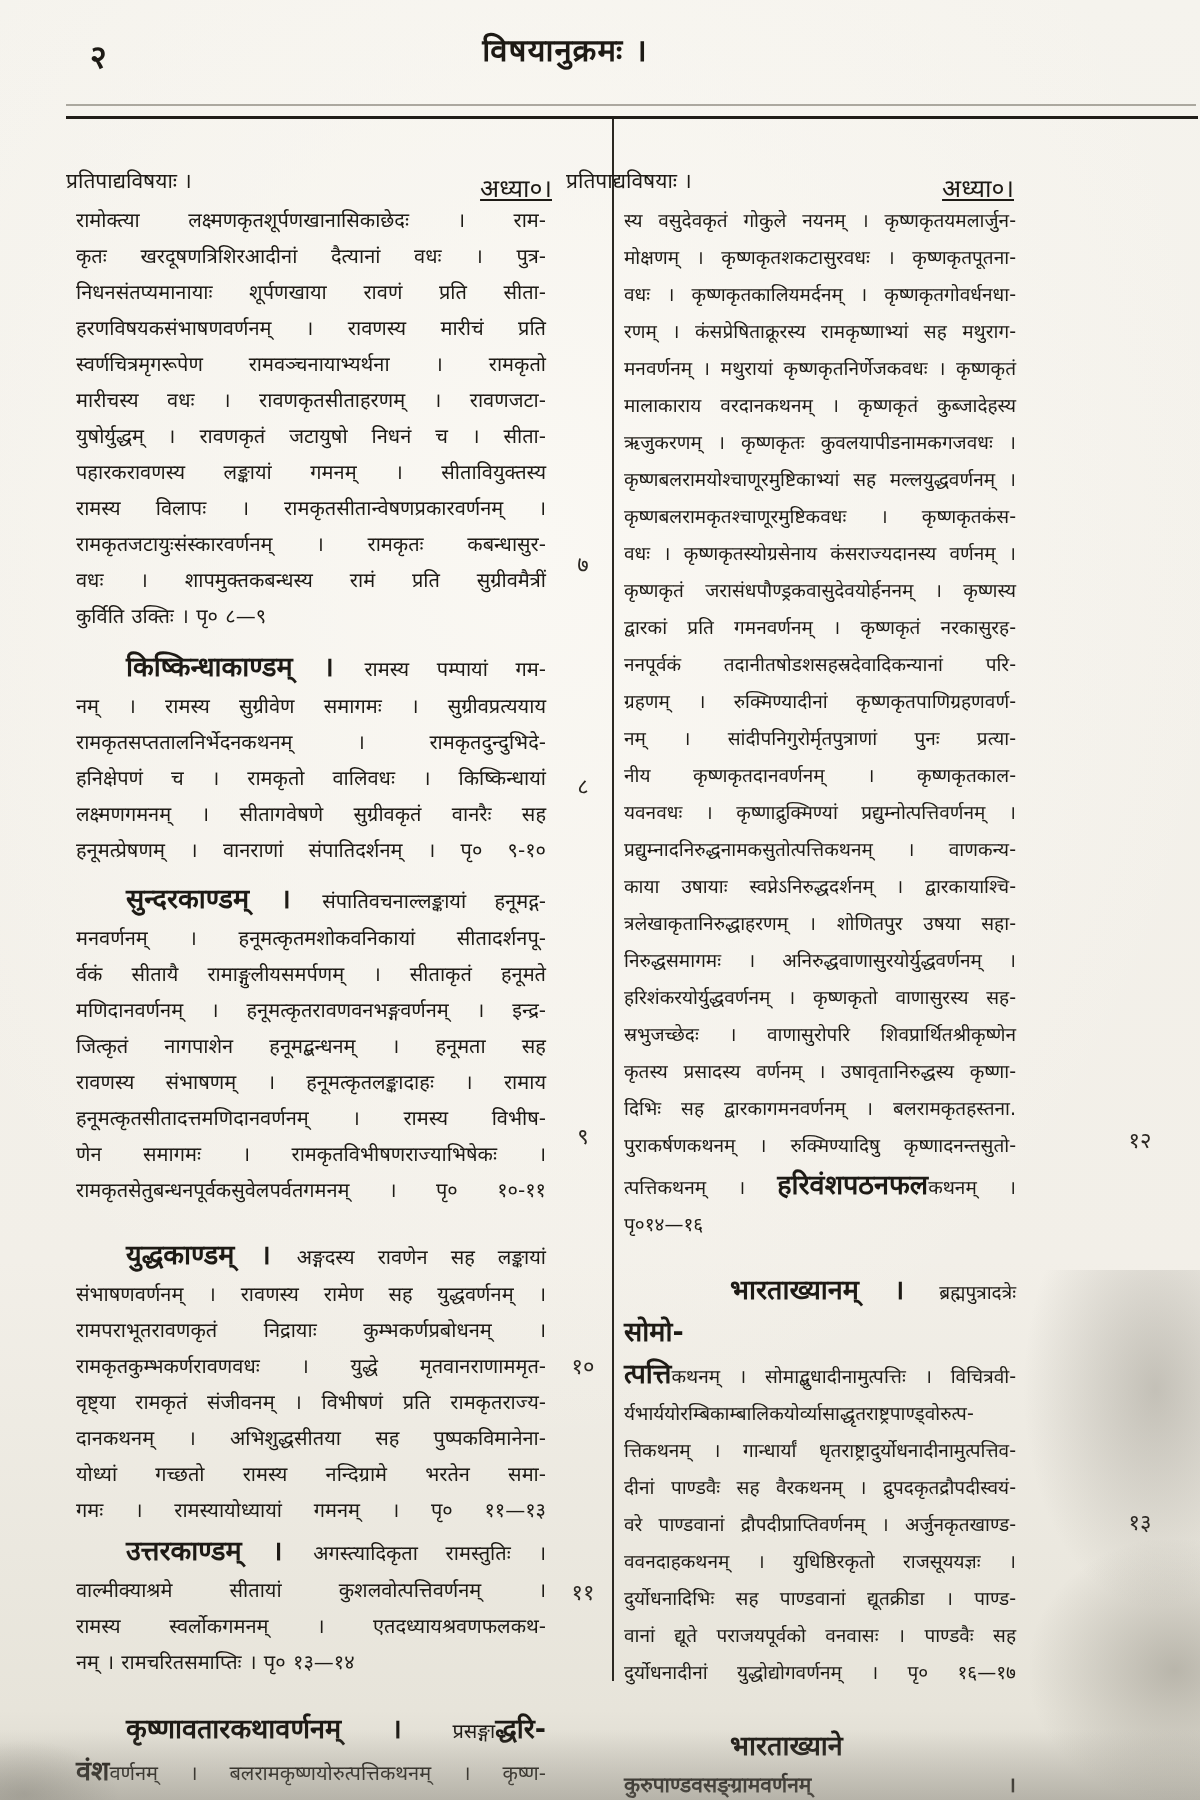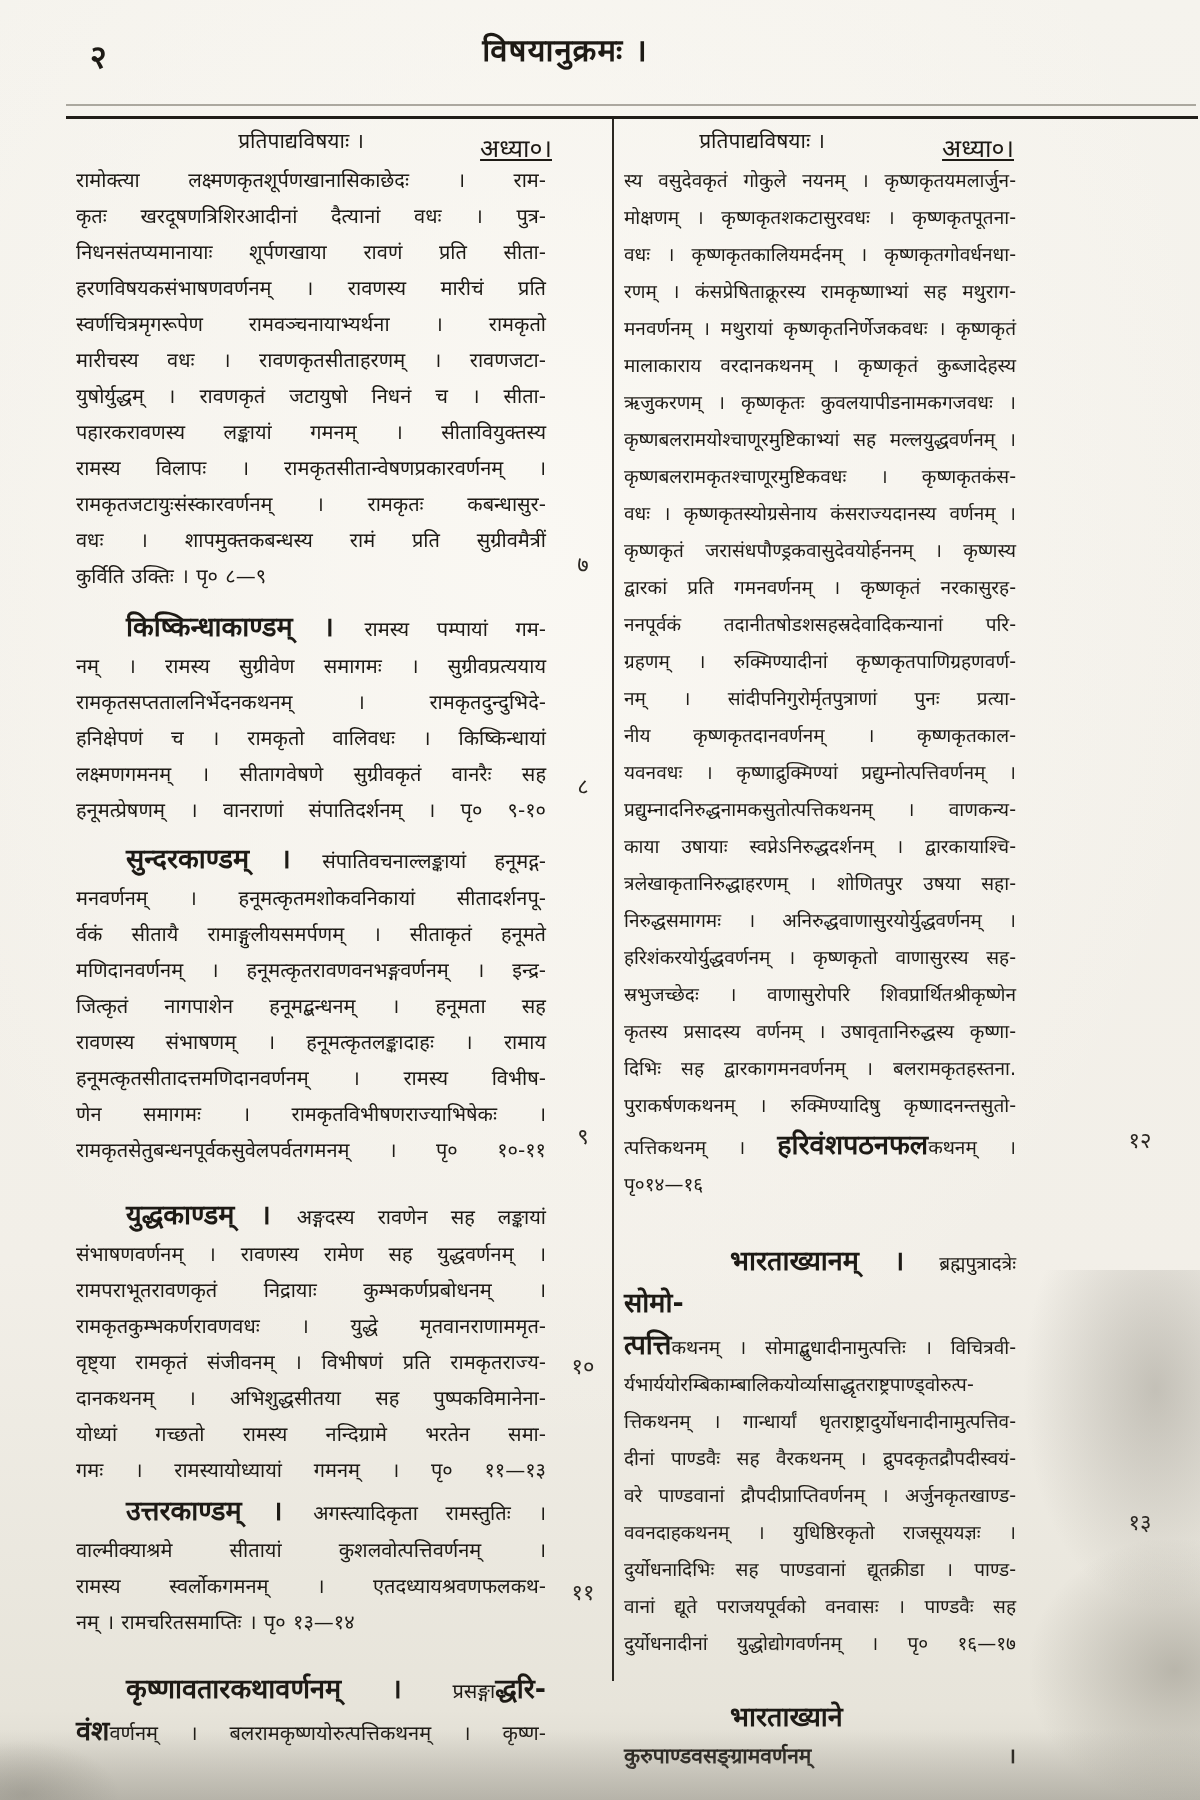--- a/index.html
+++ b/index.html
@@ -15,40 +15,40 @@
   .pgnum{position:absolute;top:34px;left:90px;font-size:32px;font-weight:bold;}
   .title{position:absolute;top:28px;left:0;width:1130px;text-align:center;font-size:31px;font-weight:bold;letter-spacing:1px;}
   .rule-top{position:absolute;top:104px;left:66px;width:1130px;height:2px;background:#8b877d;opacity:.7;}
   .rule-bottom{position:absolute;top:116px;left:66px;width:1132px;height:3px;background:#211e19;}
   .divider{position:absolute;top:119px;left:612px;width:2px;height:1562px;background:#2b2822;}
   
   .col{position:absolute;top:124px;}
   .col-left{left:76px;width:470px;}
   .col-right{left:624px;width:392px;}
   .col-head{position:relative;height:38px;font-size:21px;line-height:34px;}
-  .col-head .chlabel{display:block;text-align:center;}
+  .col-head .chlabel{display:block;text-align:left;margin-top:40px;}
   .col-left .col-head .chlabel{transform:translateX(-10px);}
   .col-right .col-head .chlabel{transform:translateX(-58px);}
   .col-head .adhya{position:absolute;top:8px;font-size:25px;text-decoration:underline;}
   .col-left .col-head .adhya{right:-6px;}
   .col-right .col-head .adhya{right:2px;}
   
   .line{font-size:20px;line-height:36px;min-height:36px;text-align:justify;text-align-last:justify;word-spacing:1px;}
   .col-right .line{font-size:19px;line-height:37px;min-height:37px;}
   .line.end{text-align-last:left;}
   .line.ind1{text-indent:50px;}
   .line.ind2{text-indent:106px;}
   .hd{font-weight:bold;font-size:27px;line-height:42px;}
   .hd2{font-size:21px;line-height:37px;}
   .col-left .block:nth-child(2){margin-top:12px;}
   .col-left .block:nth-child(3){margin-top:10px;}
   .col-left .block:nth-child(4){margin-top:26px;}
   .col-left .block:nth-child(5){margin-top:2px;}
   .col-left .block:nth-child(6){margin-top:28px;}
-  .col-right .block:nth-child(2){margin-top:37px;}
+  .col-right .block:nth-child(2){margin-top:26px;}
   .col-right .block:nth-child(3){margin-top:34px;}
   
   .adhya-num{position:absolute;font-size:22px;color:#2b2722;}
   .adhya-num.gutter{left:556px;width:54px;text-align:center;}
   .adhya-num.rmargin{left:1108px;width:64px;text-align:center;}
   
   .shade-bottom{position:absolute;left:0;bottom:0;width:100%;height:70px;
     background:linear-gradient(180deg,rgba(140,137,128,0) 0%,rgba(140,137,128,.45) 100%);}
   .smudge1{position:absolute;left:1022px;top:1270px;width:178px;height:340px;
     background:radial-gradient(ellipse at 75% 35%,rgba(125,121,110,.38),rgba(125,121,110,0) 70%);}

